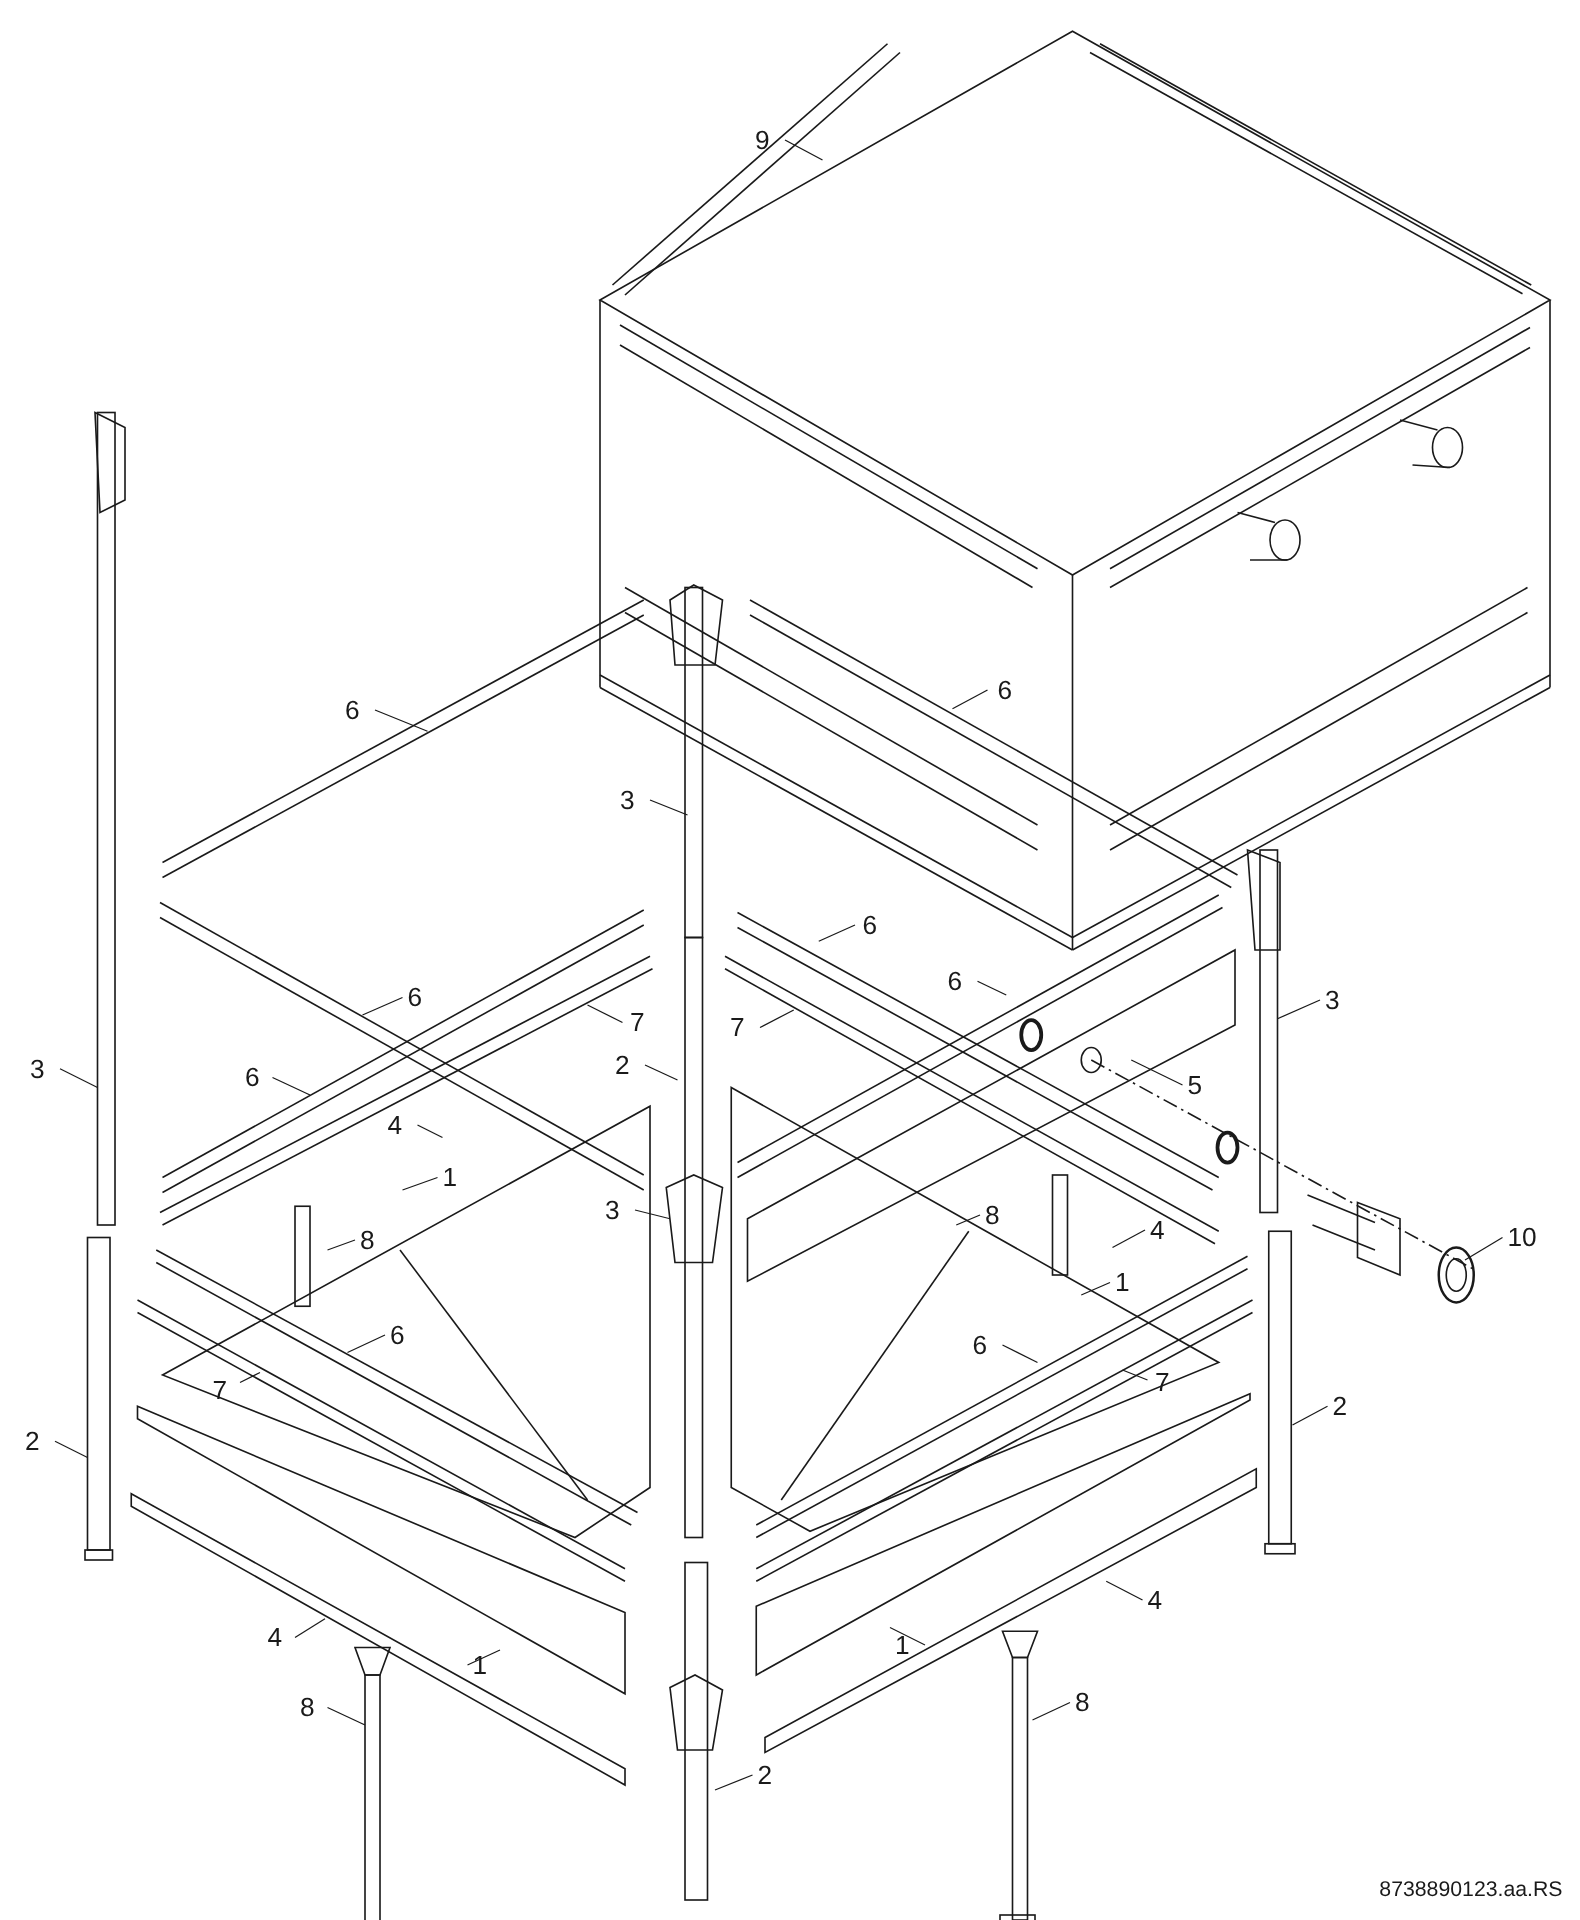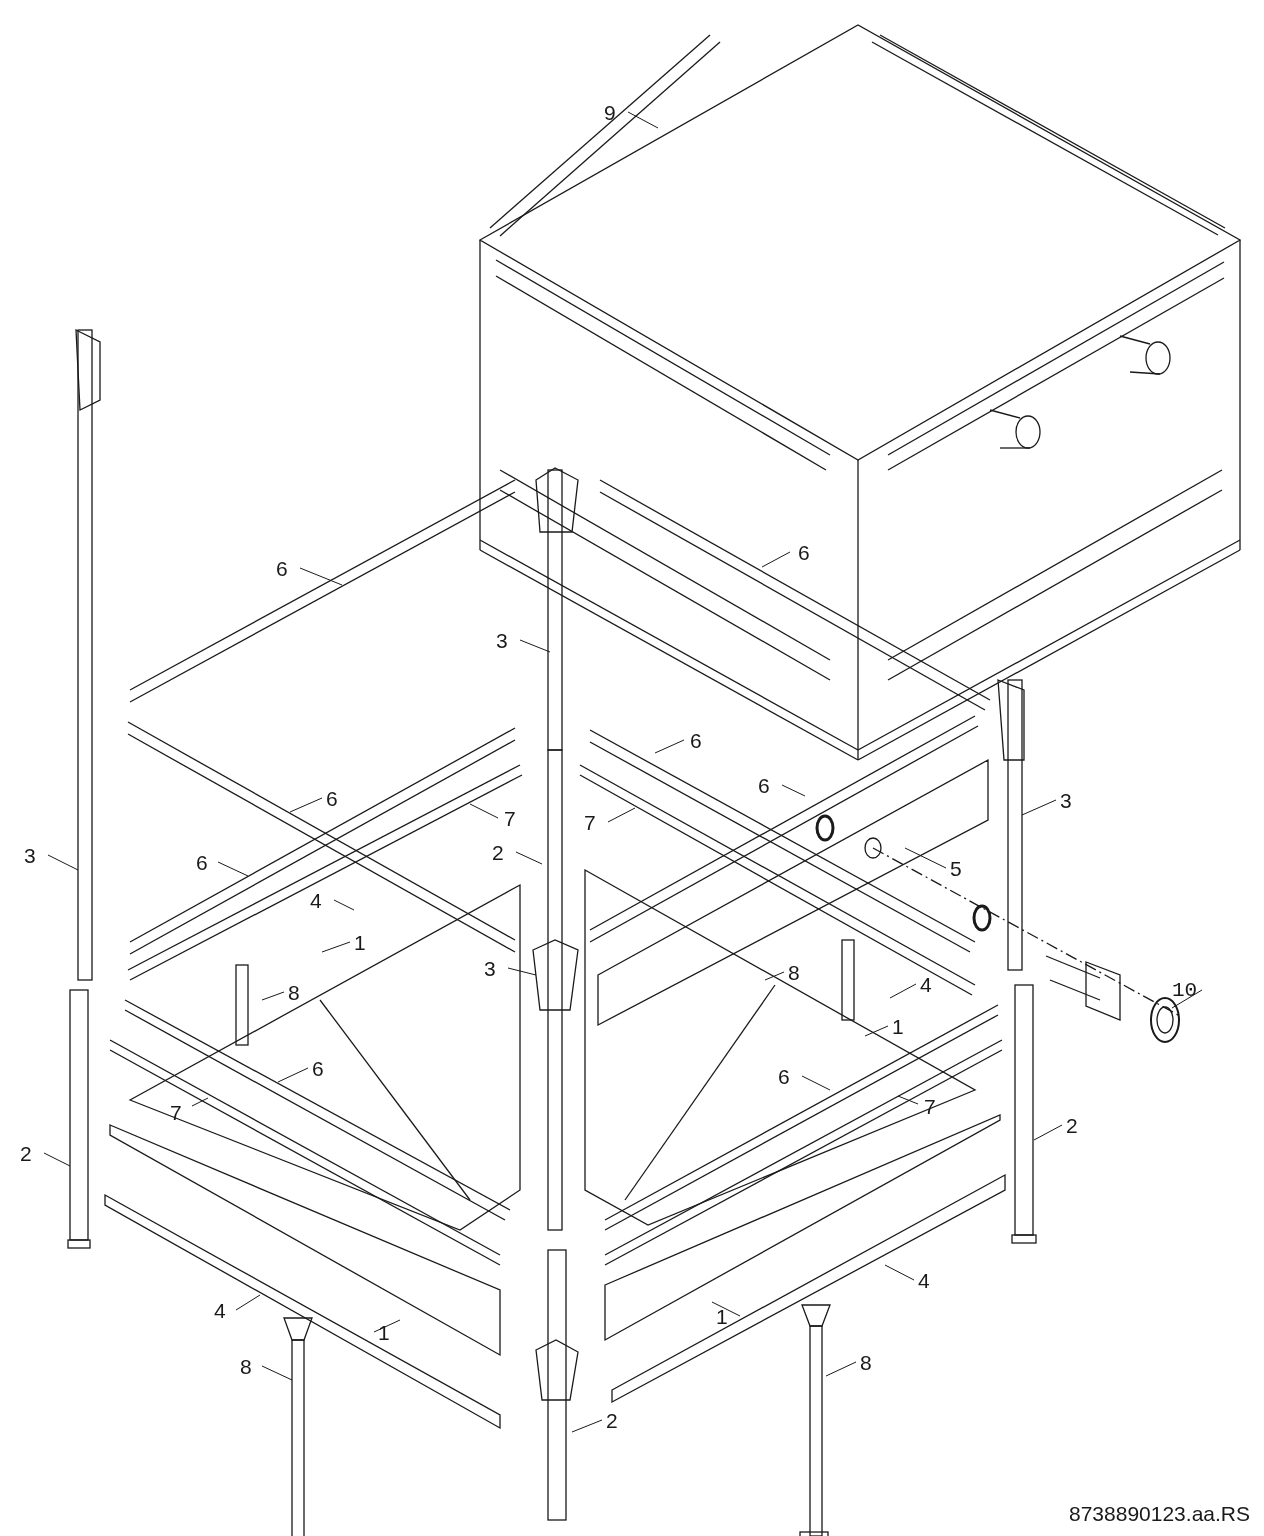--- a/index.html
+++ b/index.html
@@ -1,20 +1,20 @@
 <!DOCTYPE html>
 <html><head>
 <meta charset="utf-8">
 <style>
   html, body { margin: 0; padding: 0; background: #ffffff; }
   body { width: 1264px; height: 1536px; position: relative; overflow: hidden;
          font-family: "Liberation Sans", sans-serif; }
   svg#drawing { position: absolute; left: 0; top: 0; }
   .callout { position: absolute; font-size: 21px; color: #1a1a1a; line-height: 1; }
-  .docnum { position: absolute; right: 14px; top: 1502px; font-size: 21px; color: #1a1a1a; }
+  .docnum { position: absolute; right: 14px; top: 1502px; font-size: 17px; color: #1a1a1a; }
 </style>
 </head>
 <body>
 
 <svg id="drawing" width="1264" height="1536" viewBox="0 0 1264 1536" fill="none" stroke="#1a1a1a" stroke-width="1.3">
 
   <g>
     <polygon points="480,240 858,25 1240,240 858,460"></polygon>
     <line x1="480" y1="240" x2="480" y2="550"></line>
     <line x1="858" y1="460" x2="858" y2="760"></line>
@@ -192,16 +192,16 @@
     <span class="callout" style="left: 918px; top: 1270px;">4</span>
     <span class="callout" style="left: 950px; top: 858px;">5</span>
     <span class="callout" style="left: 354px; top: 932px;">1</span>
     <span class="callout" style="left: 892px; top: 1016px;">1</span>
     <span class="callout" style="left: 378px; top: 1322px;">1</span>
     <span class="callout" style="left: 716px; top: 1306px;">1</span>
     <span class="callout" style="left: 288px; top: 982px;">8</span>
     <span class="callout" style="left: 788px; top: 962px;">8</span>
     <span class="callout" style="left: 240px; top: 1356px;">8</span>
     <span class="callout" style="left: 860px; top: 1352px;">8</span>
-    <span class="callout" style="left: 1172px; top: 980px; font-family: Liberation Mono, monospace;">10</span>
+    <span class="callout" style="left: 1206px; top: 980px;">10</span>
   </div>
 
 <div class="docnum">8738890123.aa.RS</div>
 
 </body></html>

